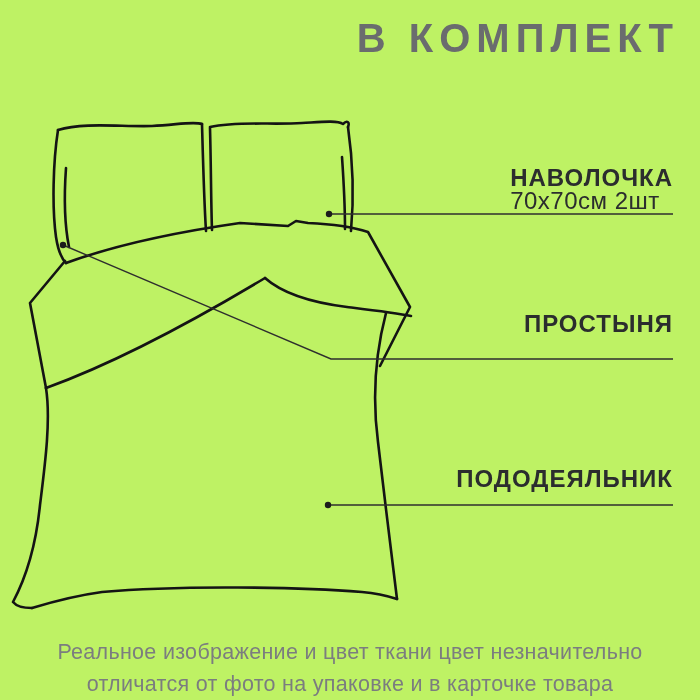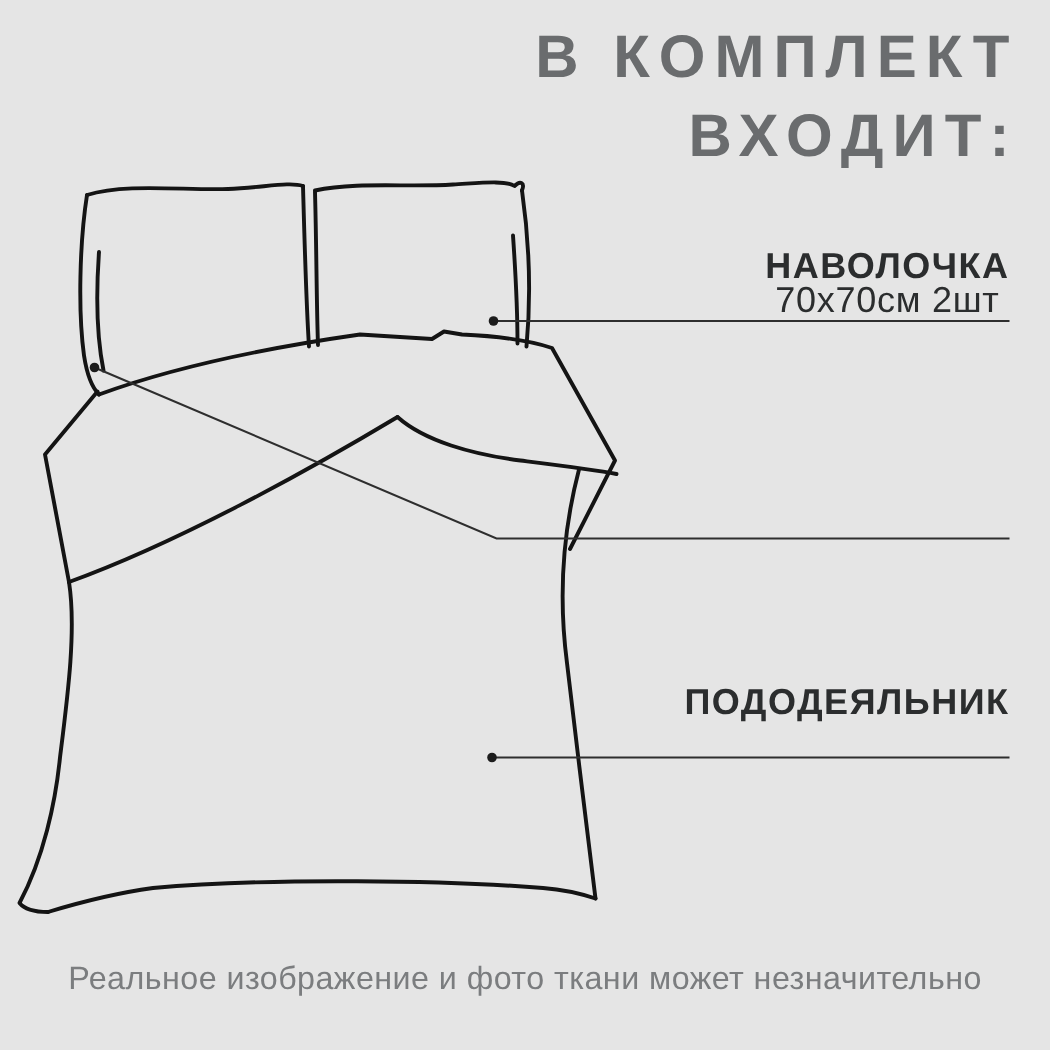--- a/index.html
+++ b/index.html
@@ -1,20 +1,20 @@
 <!DOCTYPE html>
 <html><head>
 <meta charset="utf-8">
 <style>
   html, body { margin: 0; padding: 0; background: #ffffff; }
   .page {
     position: relative;
     width: 700px;
     height: 700px;
-    background: #e5e5e5;
+    background: #bef264;
     overflow: hidden;
     font-family: "Liberation Sans", "DejaVu Sans", sans-serif;
   }
   .illustration {
     position: absolute;
     left: 0; top: 0;
     width: 700px; height: 700px;
   }
   .page-title {
     position: absolute;
@@ -23,39 +23,39 @@
     text-align: right;
     color: #6a6c6e;
     font-weight: 700;
     font-size: 40px;
     line-height: 53px;
     letter-spacing: 6px;
   }
   .callout-label {
     position: absolute;
     right: 27px;
-    text-align: center;
+    text-align: left;
     color: #2b2d2e;
     white-space: nowrap;
   }
   .callout-label .label-name {
     font-weight: 700;
     font-size: 24px;
     line-height: 23px;
     letter-spacing: 1px;
   }
   .callout-label .label-size {
     font-weight: 400;
     font-size: 24px;
     line-height: 23px;
     letter-spacing: 0.5px;
   }
   .label-pillowcase { top: 166px; }
   .label-sheet      { top: 312px; }
-  .label-duvet      { top: 457px; margin-left: 24px; }
+  .label-duvet      { top: 467px; margin-left: 24px; }
   .disclaimer {
     position: absolute;
     left: 0; right: 0;
     top: 636px;
     text-align: center;
     color: #7b7d7f;
     font-size: 21.5px;
     line-height: 32px;
     letter-spacing: 0.3px;
   }
@@ -90,32 +90,33 @@
     </g>
     <g fill="#1c1c1c" stroke="none">
       <circle cx="329" cy="214" r="3.2"></circle>
       <circle cx="63" cy="245" r="3.2"></circle>
       <circle cx="328" cy="505" r="3.2"></circle>
     </g>
   </svg>
 
   <div class="page-title">
     <div>В КОМПЛЕКТ</div>
-    <div>ВХОДИТ:</div>
   </div>
 
   <div class="callout-label label-pillowcase">
     <div class="label-name">НАВОЛОЧКА</div>
     <div class="label-size">70х70см 2шт</div>
   </div>
 
   <div class="callout-label label-sheet">
+    <div class="label-name">ПРОСТЫНЯ</div>
   </div>
 
   <div class="callout-label label-duvet">
     <div class="label-name">ПОДОДЕЯЛЬНИК</div>
   </div>
 
   <div class="disclaimer">
-    <div>Реальное изображение и фото ткани может незначительно</div>
+    <div>Реальное изображение и цвет ткани цвет незначительно</div>
+    <div>отличатся от фото на упаковке и в карточке товара</div>
   </div>
 
 </div>
 
 </body></html>

